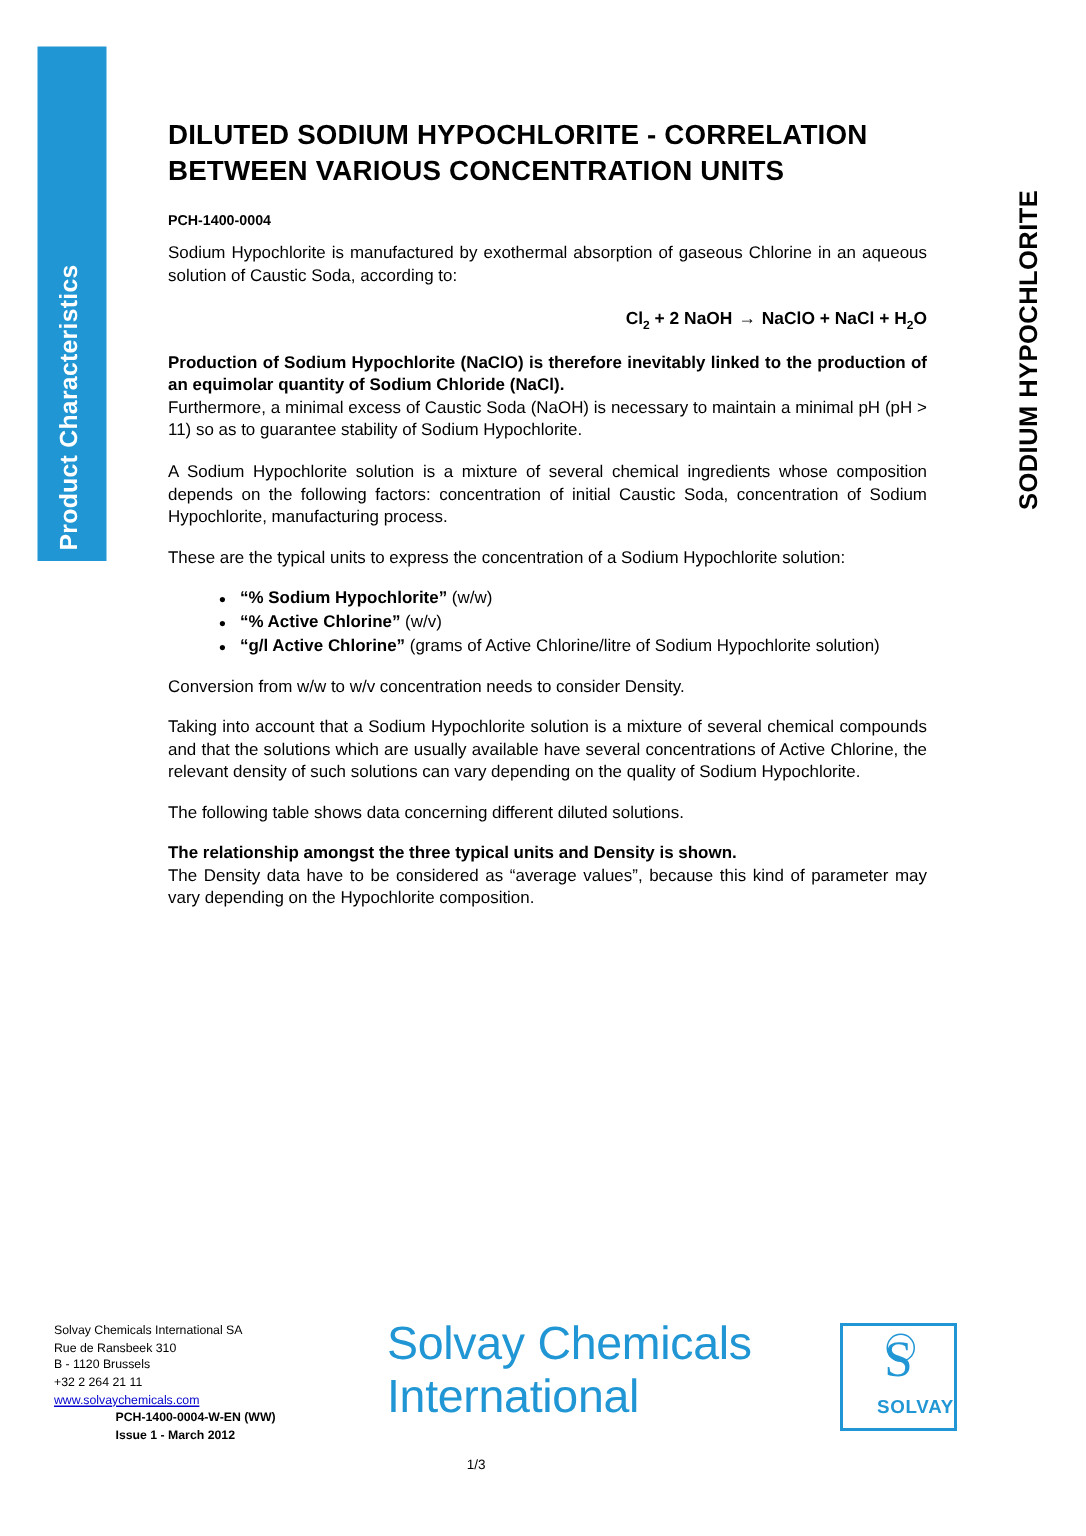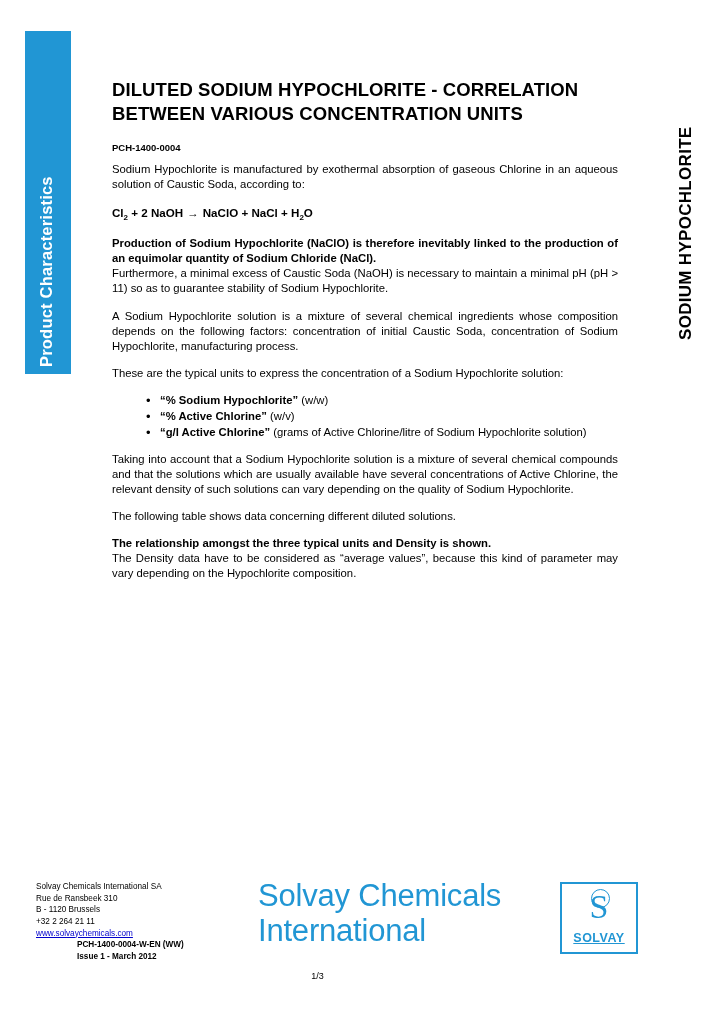--- a/index.html
+++ b/index.html
@@ -85,21 +85,21 @@
     line-height: 1.33;
     margin: 0 0 12px 0;
     text-align: justify;
   }
   p.tight {
     margin-bottom: 0;
     font-weight: bold;
   }
 
   .equation {
-    text-align: left;
+    text-align: right;
     font-size: 11.6px;
     font-weight: bold;
     margin: 14px 0 14px 0;
   }
   .equation sub { font-size: 8px; }
   .arrow { font-weight: bold; padding: 0 4px; }
 
   ul.units-list {
     margin: 0 0 12px 0;
     padding-left: 34px;
@@ -187,26 +187,25 @@
   }
   .solvay-logo .mark .s {
     position: relative;
     top: 2px;
     font-weight: normal;
   }
   .solvay-logo .name {
     position: absolute;
     left: 0; right: 0;
     bottom: 7px;
-    text-align: center;
+    text-align: right;
     color: #2196d4;
     font-size: 12.5px;
     font-weight: bold;
     letter-spacing: 0.5px;
-    text-decoration: underline;
   }
 
   .page-number {
     position: absolute;
     left: 0;
     right: 0;
     top: 95px;
     text-align: center;
     font-size: 9px;
   }
@@ -240,20 +239,21 @@
     <p class="body-text">A Sodium Hypochlorite solution is a mixture of several chemical ingredients whose composition depends on the following factors: concentration of initial Caustic Soda, concentration of Sodium Hypochlorite, manufacturing process.</p>
 
     <p class="body-text">These are the typical units to express the concentration of a Sodium Hypochlorite solution:</p>
 
     <ul class="units-list">
       <li><b>“% Sodium Hypochlorite”</b><span> (w/w)</span></li>
       <li><b>“% Active Chlorine”</b><span> (w/v)</span></li>
       <li><b>“g/l Active Chlorine”</b><span> (grams of Active Chlorine/litre of Sodium Hypochlorite solution)</span></li>
     </ul>
 
+    <p class="body-text">Conversion from w/w to w/v concentration needs to consider Density.</p>
 
     <p class="body-text">Taking into account that a Sodium Hypochlorite solution is a mixture of several chemical compounds and that the solutions which are usually available have several concentrations of Active Chlorine, the relevant density of such solutions can vary depending on the quality of Sodium Hypochlorite.</p>
 
     <p class="body-text">The following table shows data concerning different diluted solutions.</p>
 
     <p class="body-text tight">The relationship amongst the three typical units and Density is shown.</p>
     <p class="body-text">The Density data have to be considered as “average values”, because this kind of parameter may vary depending on the Hypochlorite composition.</p>
 
   </div>
 

